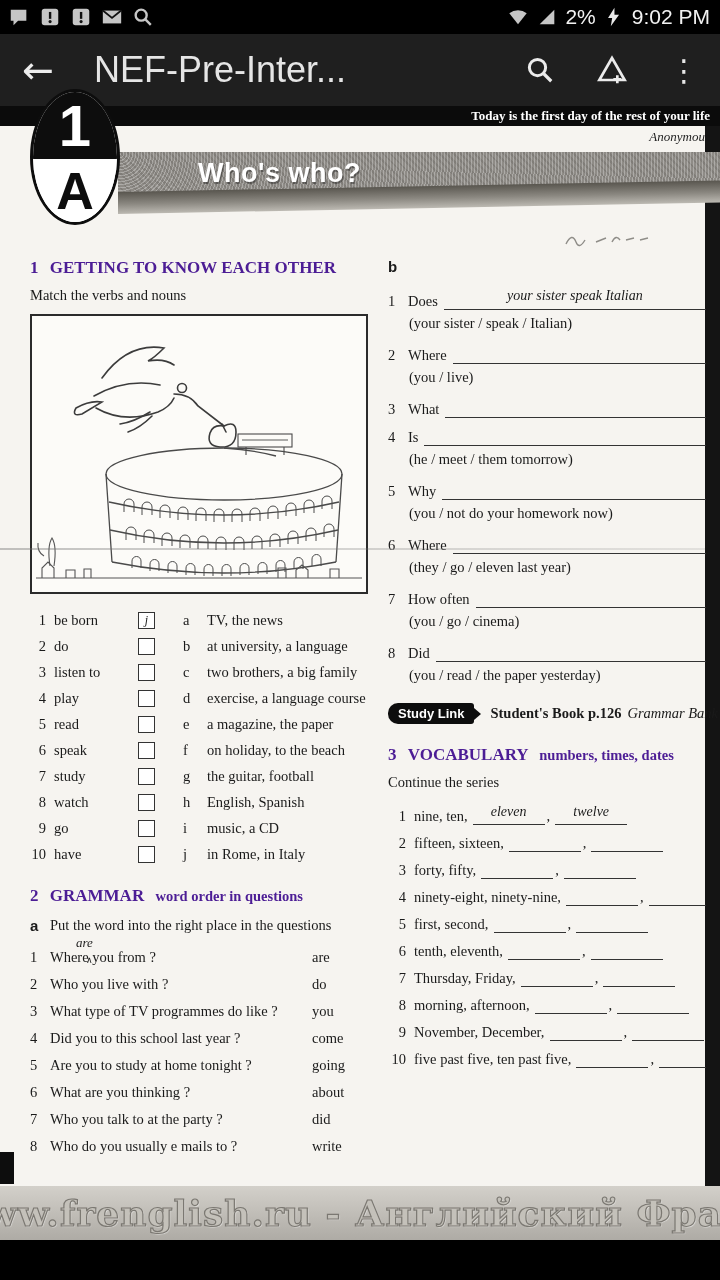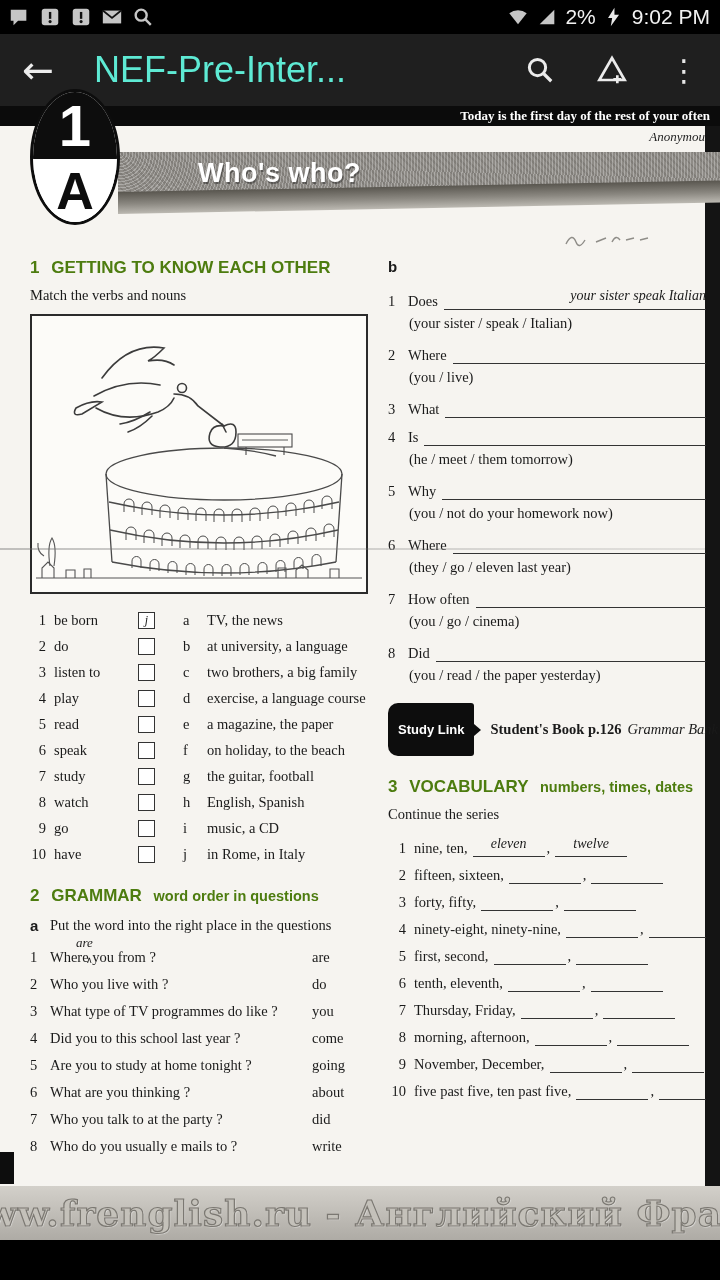--- a/index.html
+++ b/index.html
@@ -12,21 +12,21 @@
   .sb-left{display:flex;align-items:center;gap:9px;padding-left:8px;}
   .sb-right{margin-left:auto;display:flex;align-items:center;gap:7px;padding-right:10px;}
   .sb-ico{width:22px;height:22px;display:block;}
   .sb-text{font-family:"Liberation Sans",sans-serif;font-size:21px;color:#f2f2f2;}
 
   
   .app-bar{position:absolute;top:34px;left:0;width:720px;height:72px;background:#1f1f1f;
            display:flex;align-items:center;}
   .ab-back{width:76px;text-align:center;font-size:38px;color:#ededed;cursor:pointer;
            font-family:"DejaVu Sans",sans-serif;}
-  .ab-title{font-family:"Liberation Sans",sans-serif;font-size:36px;color:#5eead4;
+  .ab-title{font-family:"Liberation Sans",sans-serif;font-size:36px;color:#e5e5e5;
             white-space:nowrap;margin-left:18px;}
   .ab-icons{margin-left:auto;display:flex;align-items:center;}
   .ab-btn{width:72px;height:72px;display:flex;align-items:center;justify-content:center;cursor:pointer;}
   .ab-dots{font-size:30px;color:#e6e6e6;font-family:"DejaVu Sans",sans-serif;}
 
   
   .viewer{position:absolute;top:106px;left:0;width:720px;height:1134px;background:#f6f4f0;}
   .top-band{position:absolute;top:0;left:0;right:0;height:20px;background:#0b0b0b;
             color:#fff;text-align:right;font-size:13px;font-weight:bold;line-height:20px;
             padding-right:10px;box-sizing:border-box;}
@@ -54,21 +54,21 @@
                 font-size:27px;letter-spacing:.5px;text-shadow:1px 2px 0 rgba(0,0,0,.35);}
   .banner-shadow{position:absolute;left:118px;right:0;top:86px;height:22px;
                  background:linear-gradient(to bottom,#59564f,#8b8881 55%,#bcb9b2);
                  transform:skewY(-1.1deg);transform-origin:left center;}
 
   
   .col-left{position:absolute;left:30px;width:338px;top:152px;}
   .col-right{position:absolute;left:388px;width:318px;top:152px;}
 
   .sans{font-family:"Liberation Sans",sans-serif;font-weight:bold;}
-  .sec-head{font-size:17px;color:#4d7c0f;}
+  .sec-head{font-size:17px;color:#4c1d95;font-family:Liberation Serif, serif;}
   .sec-head .sub{font-size:14.5px;margin-left:7px;}
   .instr{margin-top:9px;font-size:14.5px;}
 
   
   .img-box{margin-top:10px;width:334px;height:276px;border:2px solid #2b2b2b;background:#fcfbf8;
            position:relative;overflow:hidden;}
 
   
   .match-list{margin-top:13px;}
   .m-row{display:flex;align-items:center;height:26px;font-size:14.5px;}
@@ -89,28 +89,28 @@
   .g-q{white-space:nowrap;}
   .g-word{margin-left:auto;width:56px;flex:none;}
   .g-insert{position:absolute;left:46px;top:-9px;font-style:italic;font-size:13px;color:#222;}
   .g-caret{position:absolute;left:56px;top:11px;font-size:9px;color:#222;}
 
   
   .q-list{margin-top:7px;}
   .q-line{display:flex;align-items:flex-end;height:28px;font-size:14.5px;}
   .q-num{width:20px;flex:none;}
   .q-starter{margin-right:6px;white-space:nowrap;}
-  .q-blank{flex:1;border-bottom:1.2px solid #333;height:21px;text-align:right;
+  .q-blank{flex:1;border-bottom:1.2px solid #333;height:21px;text-align:center;
            font-style:italic;font-size:14px;overflow:hidden;white-space:nowrap;margin-top:20px;}
   .q-hint{margin-left:21px;height:26px;font-size:14.5px;display:flex;align-items:center;white-space:nowrap;}
 
   
   .studylink{margin-top:15px;display:flex;align-items:center;}
   .sl-badge{background:#0d0d0d;color:#fff;font-family:"Liberation Sans",sans-serif;font-weight:bold;
-            font-size:13px;padding:19px 10px;border-radius:10px 3px 3px 10px;position:relative;margin-right:16px;flex:none;}
+            font-size:13px;padding:3px 10px;border-radius:10px 3px 3px 10px;position:relative;margin-right:16px;flex:none;}
   .sl-badge::after{content:"";position:absolute;right:-7px;top:50%;margin-top:-6px;
                    border-left:7px solid #0d0d0d;border-top:6px solid transparent;border-bottom:6px solid transparent;}
   .sl-book{font-weight:bold;font-size:14.5px;white-space:nowrap;}
   .sl-italic{font-style:italic;font-size:14.5px;margin-left:6px;white-space:nowrap;}
 
   .sec3-head{margin-top:21px;}
   .v-rows{margin-top:7px;}
   .v-row{display:flex;align-items:flex-end;height:27px;font-size:14.5px;overflow:hidden;}
   .v-num{width:26px;text-align:right;padding-right:8px;box-sizing:border-box;flex:none;}
   .v-text{white-space:nowrap;}
@@ -191,21 +191,21 @@
           </svg>
       </div>
       <div class="ab-btn">
         <span class="ab-dots">⋮</span>
       </div>
     </div>
   </div>
 
   <div class="viewer">
 
-    <div class="top-band">Today is the first day of the rest of your often</div>
+    <div class="top-band">Today is the first day of the rest of your life</div>
     <div class="quote-author">Anonymous</div>
     <div class="page-edge"></div>
     <div class="fold-line"></div>
     <div class="corner-tab"></div>
 
     <div class="unit-badge">
       <div class="unit-top">1</div>
       <div class="unit-bottom">A</div>
     </div>
     <div class="banner">

